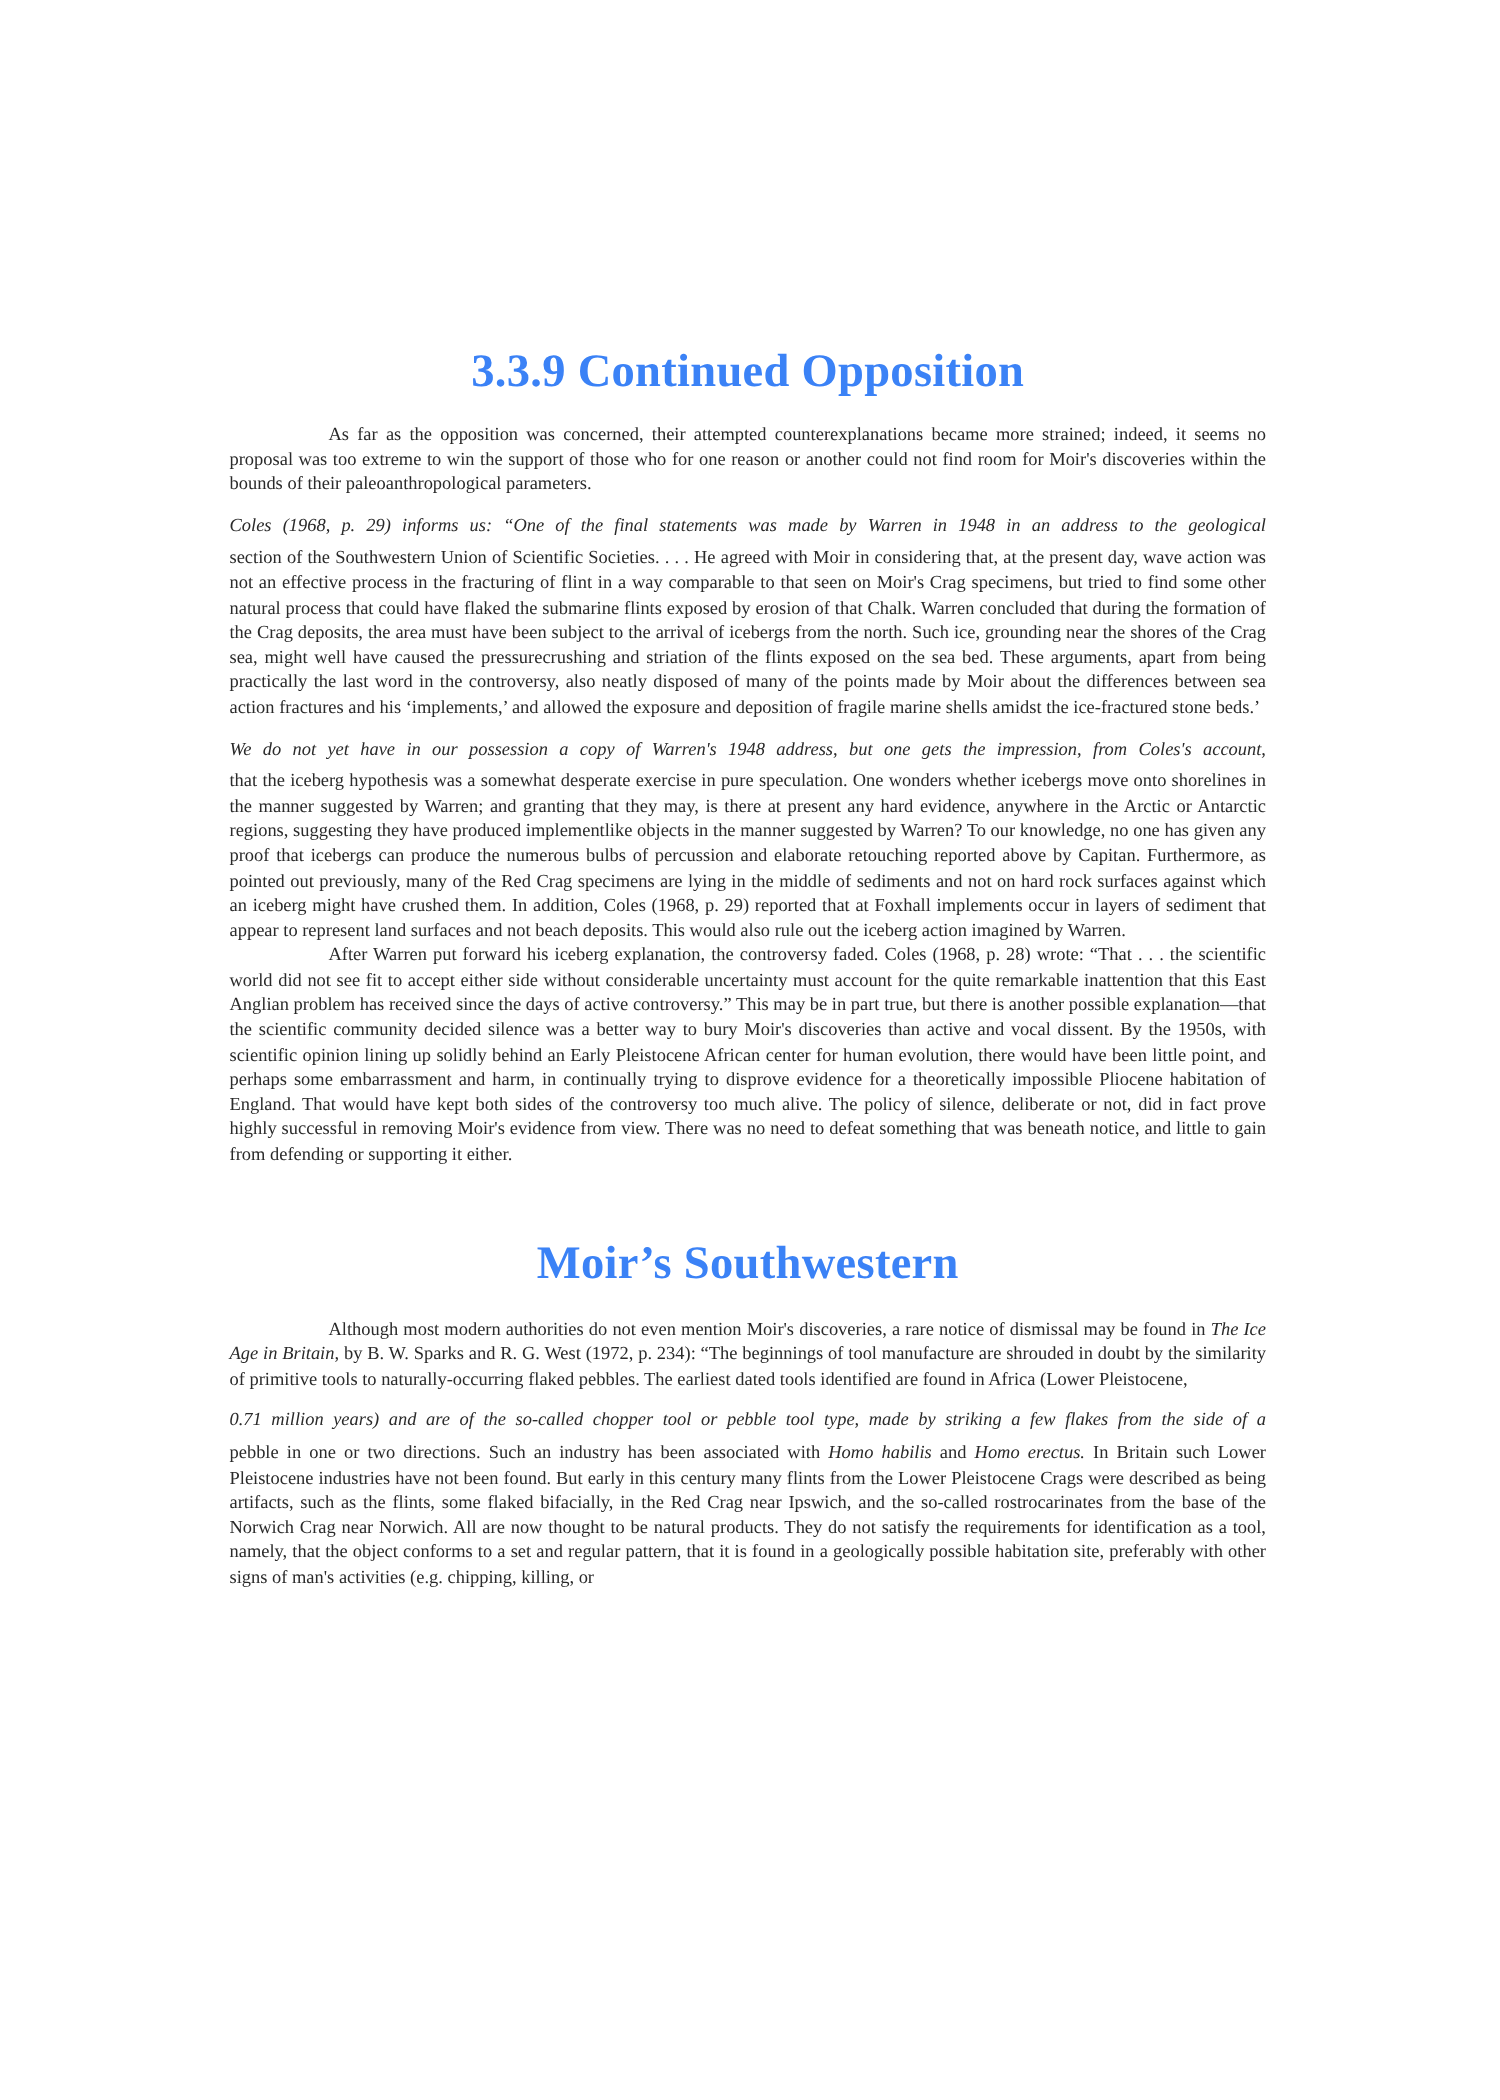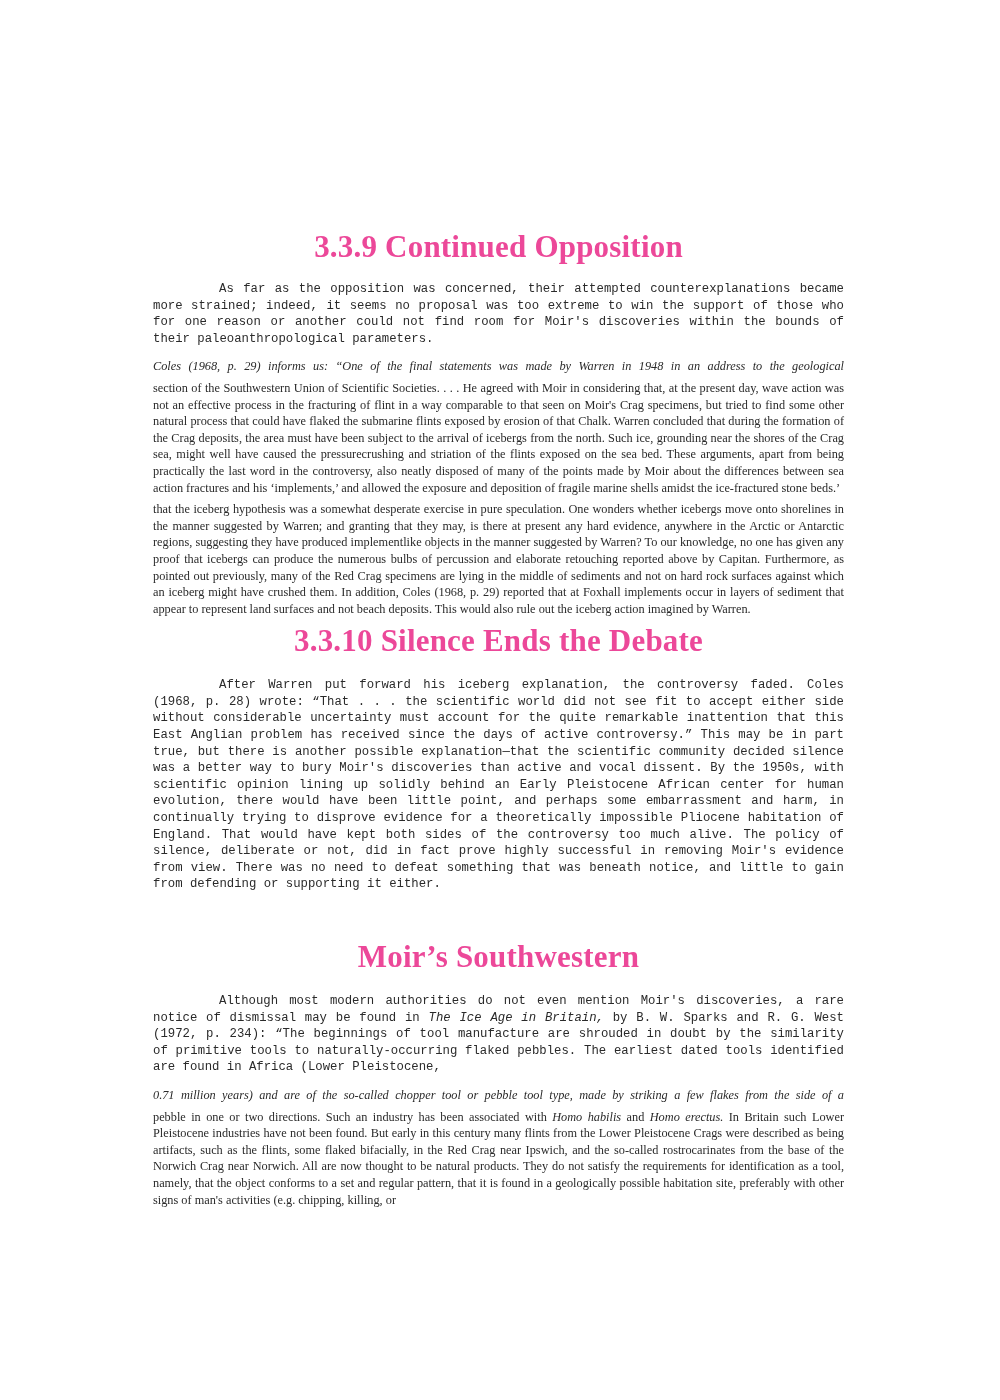--- a/index.html
+++ b/index.html
@@ -1,41 +1,41 @@
 <!DOCTYPE html>
 <html><head>
 <meta charset="utf-8">
 <style>
   html, body { margin: 0; padding: 0; background: #ffffff; }
   body { width: 1000px; height: 1400px; position: relative; overflow: hidden; }
   .page { position: absolute; left: 153px; top: 222px; width: 691px; color: #2a2a2a;
           font-family: "Liberation Serif", "DejaVu Serif", serif; }
-  h2 { font-family: "Liberation Serif", "DejaVu Serif", serif; font-weight: bold; color: #ec4899;
+  h2 { font-family: "Liberation Serif", "DejaVu Serif", serif; font-weight: bold; color: #3b82f6;
        text-align: center; font-size: 31px; line-height: 40px; margin: 0; letter-spacing: 0.2px; }
   .h1 { margin-top: 5px; margin-bottom: 14px; }
   .h2 { margin-top: 4px; margin-bottom: 16px; }
   .h3 { margin-top: 4px; margin-bottom: 16px; }
   p { margin: 0; font-size: 12.3px; line-height: 16.6px; text-align: justify; }
-  p.indent { text-indent: 66px; font-family: Liberation Mono, monospace; }
+  p.indent { text-indent: 66px; }
   p.gap { margin-top: 11px; }
   p.firstline { text-align: justify; text-align-last: justify; font-style: italic; }
   i { font-style: italic; }
 </style>
 </head>
 <body>
 
 <div class="page">
 
   <h2 class="h1">3.3.9 Continued Opposition</h2>
   <p class="indent">As far as the opposition was concerned, their attempted counterexplanations became more strained; indeed, it seems no proposal was too extreme to win the support of those who for one reason or another could not find room for Moir's discoveries within the bounds of their paleoanthropological parameters.</p>
   <p class="gap firstline">Coles (1968, p. 29) informs us: “One of the final statements was made by Warren in 1948 in an address to the geological</p>
   <p style="margin-top:5px">section of the Southwestern Union of Scientific Societies. . . . He agreed with Moir in considering that, at the present day, wave action was not an effective process in the fracturing of flint in a way comparable to that seen on Moir's Crag specimens, but tried to find some other natural process that could have flaked the submarine flints exposed by erosion of that Chalk. Warren concluded that during the formation of the Crag deposits, the area must have been subject to the arrival of icebergs from the north. Such ice, grounding near the shores of the Crag sea, might well have caused the pressurecrushing and striation of the flints exposed on the sea bed. These arguments, apart from being practically the last word in the controversy, also neatly disposed of many of the points made by Moir about the differences between sea action fractures and his ‘implements,’ and allowed the exposure and deposition of fragile marine shells amidst the ice-fractured stone beds.’</p>
+  <p class="gap firstline">We do not yet have in our possession a copy of Warren's 1948 address, but one gets the impression, from Coles's account,</p>
   <p style="margin-top:5px">that the iceberg hypothesis was a somewhat desperate exercise in pure speculation. One wonders whether icebergs move onto shorelines in the manner suggested by Warren; and granting that they may, is there at present any hard evidence, anywhere in the Arctic or Antarctic regions, suggesting they have produced implementlike objects in the manner suggested by Warren? To our knowledge, no one has given any proof that icebergs can produce the numerous bulbs of percussion and elaborate retouching reported above by Capitan. Furthermore, as pointed out previously, many of the Red Crag specimens are lying in the middle of sediments and not on hard rock surfaces against which an iceberg might have crushed them. In addition, Coles (1968, p. 29) reported that at Foxhall implements occur in layers of sediment that appear to represent land surfaces and not beach deposits. This would also rule out the iceberg action imagined by Warren.</p>
 
-  <h2 class="h2">3.3.10 Silence Ends the Debate</h2>
   <p class="indent">After Warren put forward his iceberg explanation, the controversy faded. Coles (1968, p. 28) wrote: “That . . . the scientific world did not see fit to accept either side without considerable uncertainty must account for the quite remarkable inattention that this East Anglian problem has received since the days of active controversy.” This may be in part true, but there is another possible explanation—that the scientific community decided silence was a better way to bury Moir's discoveries than active and vocal dissent. By the 1950s, with scientific opinion lining up solidly behind an Early Pleistocene African center for human evolution, there would have been little point, and perhaps some embarrassment and harm, in continually trying to disprove evidence for a theoretically impossible Pliocene habitation of England. That would have kept both sides of the controversy too much alive. The policy of silence, deliberate or not, did in fact prove highly successful in removing Moir's evidence from view. There was no need to defeat something that was beneath notice, and little to gain from defending or supporting it either.</p>
 
   <h2 class="h3">
     <br>
     <span>Moir’s Southwestern</span>
   </h2>
   <p class="indent"><span>Although most modern authorities do not even mention Moir's discoveries, a rare notice of dismissal may be found in </span><i>The Ice Age in Britain,</i><span> by B. W. Sparks and R. G. West (1972, p. 234): “The beginnings of tool manufacture are shrouded in doubt by the similarity of primitive tools to naturally-occurring flaked pebbles. The earliest dated tools identified are found in Africa (Lower Pleistocene,</span></p>
   <p class="gap firstline">0.71 million years) and are of the so-called chopper tool or pebble tool type, made by striking a few flakes from the side of a</p>
   <p style="margin-top:5px"><span>pebble in one or two directions. Such an industry has been associated with </span><i>Homo habilis</i><span> and </span><i>Homo erectus.</i><span> In Britain such Lower Pleistocene industries have not been found. But early in this century many flints from the Lower Pleistocene Crags were described as being artifacts, such as the flints, some flaked bifacially, in the Red Crag near Ipswich, and the so-called rostrocarinates from the base of the Norwich Crag near Norwich. All are now thought to be natural products. They do not satisfy the requirements for identification as a tool, namely, that the object conforms to a set and regular pattern, that it is found in a geologically possible habitation site, preferably with other signs of man's activities (e.g. chipping, killing, or</span></p>
 

